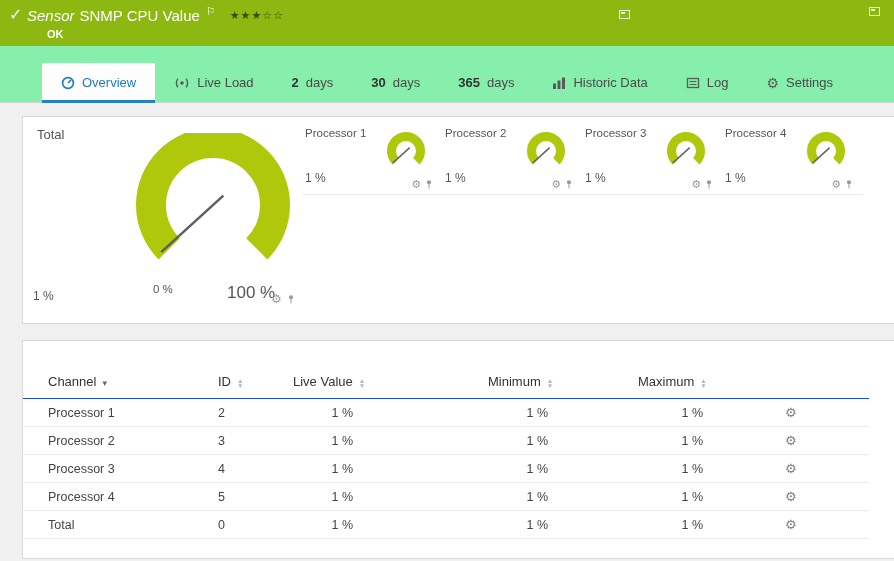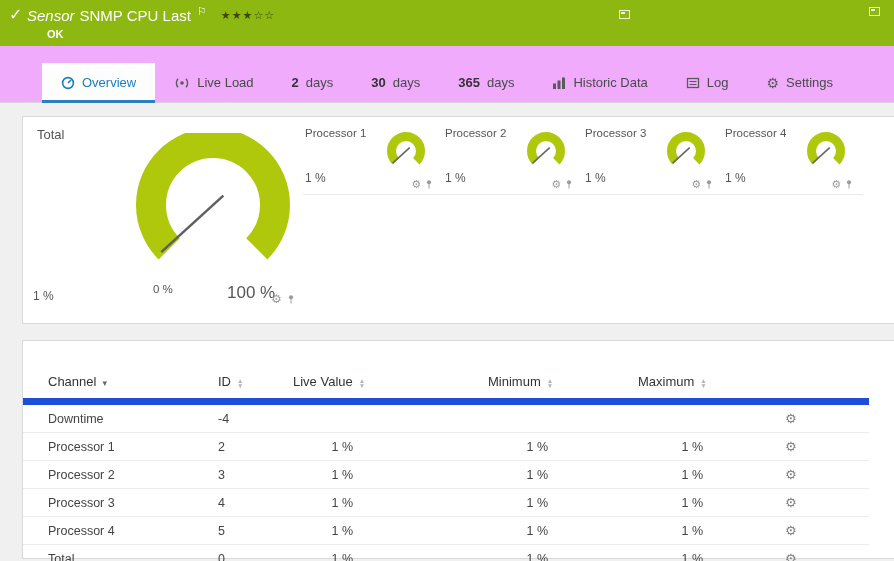--- a/index.html
+++ b/index.html
@@ -19,21 +19,21 @@
   .title .name { margin-left:5px; }
   .flag { font-size:11px; vertical-align:6px; margin-left:6px; color:#fff; }
   .stars { margin-left:14px; font-size:11px; letter-spacing:1px; color:rgba(30,30,0,0.72); vertical-align:2px; }
   .ok { position:absolute; left:47px; top:28px; font-size:11px; font-weight:bold; }
   .hdr-ic { position:absolute; width:11px; height:9px; border:1px solid rgba(255,255,255,0.85); }
   .hdr-ic::after { content:''; position:absolute; left:1px; top:1px; width:4px; height:2px; background:rgba(255,255,255,0.85); }
   .ic-mid { right:264px; top:10px; }
   .ic-right { right:14px; top:7px; }
 
   
-  .tabband { position:absolute; top:46px; left:0; width:894px; height:57px; background:#f0abfc;
+  .tabband { position:absolute; top:46px; left:0; width:894px; height:57px; background:#86efac;
              border-bottom:1px solid #d6d6d6; display:flex; align-items:flex-end; padding-left:42px; }
   .tab { position:relative; height:39px; display:flex; align-items:center; gap:7px; padding:0 19px;
          font-size:13px; color:#4a4a4a; cursor:pointer; }
   .tab .ticon { color:#5a5a5a; }
   .tab.active { color:#1b7cc0; background:#fdfdfd; }
   .tab.active .ticon { color:#1b7cc0; }
   .tab.active::after { content:''; position:absolute; left:0; right:0; bottom:-1px; height:3px; background:#2a7fc0; }
   .tnum { font-weight:bold; color:#333; }
   .tab .gear-glyph { font-size:14px; line-height:1; color:#5a5a5a; }
 
@@ -62,41 +62,41 @@
   .mini-gauge { position:absolute; right:12px; top:4px; width:50px; height:44px; }
   .mini-gauge .arc { stroke-width:9px; }
   .needle-s { stroke:#666; stroke-width:1.6px; }
   .t-value { position:absolute; left:2px; top:44px; font-size:12px; color:#555; }
   .t-icons { position:absolute; right:10px; top:52px; display:flex; gap:4px; align-items:center; }
 
   
   .table-wrap { position:absolute; left:0; top:28px; width:846px; }
   table { width:100%; border-collapse:collapse; table-layout:fixed; }
   th { text-align:left; font-weight:normal; font-size:13px; color:#333;
-       padding:5px 0 9px 0; border-bottom:7px solid #1d4ed8; }
+       padding:5px 0 9px 0; border-bottom:1px solid #1d4ed8; }
   td { font-size:12.5px; color:#444; padding:6.5px 0; border-bottom:1px solid #ececec; }
   .h-channel, .c-channel { padding-left:25px; }
   .h-min { padding-left:35px; }
   .h-max { padding-left:30px; }
   .c-last { text-align:right; padding-right:100px; }
   .c-min  { text-align:right; padding-right:60px; }
   .c-max  { text-align:right; padding-right:60px; }
   .c-action { padding-left:22px; }
   .c-action .gear { font-size:13px; color:#808080; }
   .sort-desc { margin-left:6px; font-size:9px; color:#666; cursor:pointer; }
   .sortud { display:inline-flex; flex-direction:column; margin-left:6px; vertical-align:middle;
             font-size:6.5px; line-height:5px; color:#aab8c4; cursor:pointer; }
 </style>
 </head>
 <body>
 
 <div class="header">
   <span class="check">✓</span>
   <div class="title">
-    <span class="kind">Sensor</span><span class="name">SNMP CPU Last</span><span class="flag">⚐</span><span class="stars"><span>★★★</span><span>☆☆</span></span>
+    <span class="kind">Sensor</span><span class="name">SNMP CPU Value</span><span class="flag">⚐</span><span class="stars"><span>★★★</span><span>☆☆</span></span>
   </div>
   <span class="ok">OK</span>
   <span class="hdr-ic ic-mid"></span>
   <span class="hdr-ic ic-right"></span>
 </div>
 
 <div class="tabband">
   <div class="tab active">
     <svg class="ticon" width="14" height="14" viewBox="0 0 14 14">
       <circle cx="7" cy="7" r="5.4" fill="none" stroke="currentColor" stroke-width="1.6"></circle>
@@ -292,28 +292,20 @@
             <span>Maximum</span><span class="sortud">
                 <span>▲</span>
                 <span>▼</span>
               </span>
           </th>
           <th></th>
         </tr>
       </thead>
       <tbody>
         <tr>
-          <td class="c-channel">Downtime</td>
-          <td>-4</td>
-          <td class="c-last"></td>
-          <td class="c-min"></td>
-          <td class="c-max"></td>
-          <td class="c-action"><span class="gear">⚙</span></td>
-        </tr>
-        <tr>
           <td class="c-channel">Processor 1</td>
           <td>2</td>
           <td class="c-last">1 %</td>
           <td class="c-min">1 %</td>
           <td class="c-max">1 %</td>
           <td class="c-action"><span class="gear">⚙</span></td>
         </tr>
         <tr>
           <td class="c-channel">Processor 2</td>
           <td>3</td>

